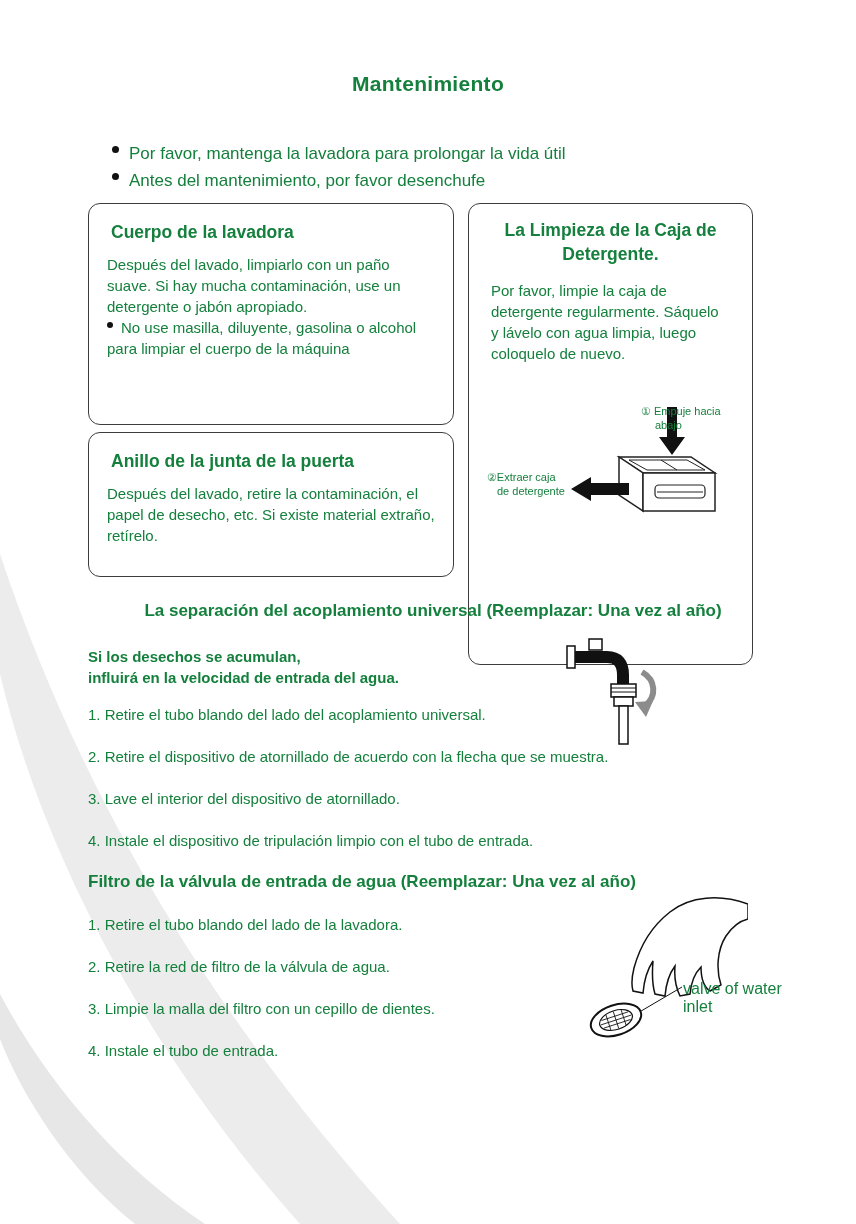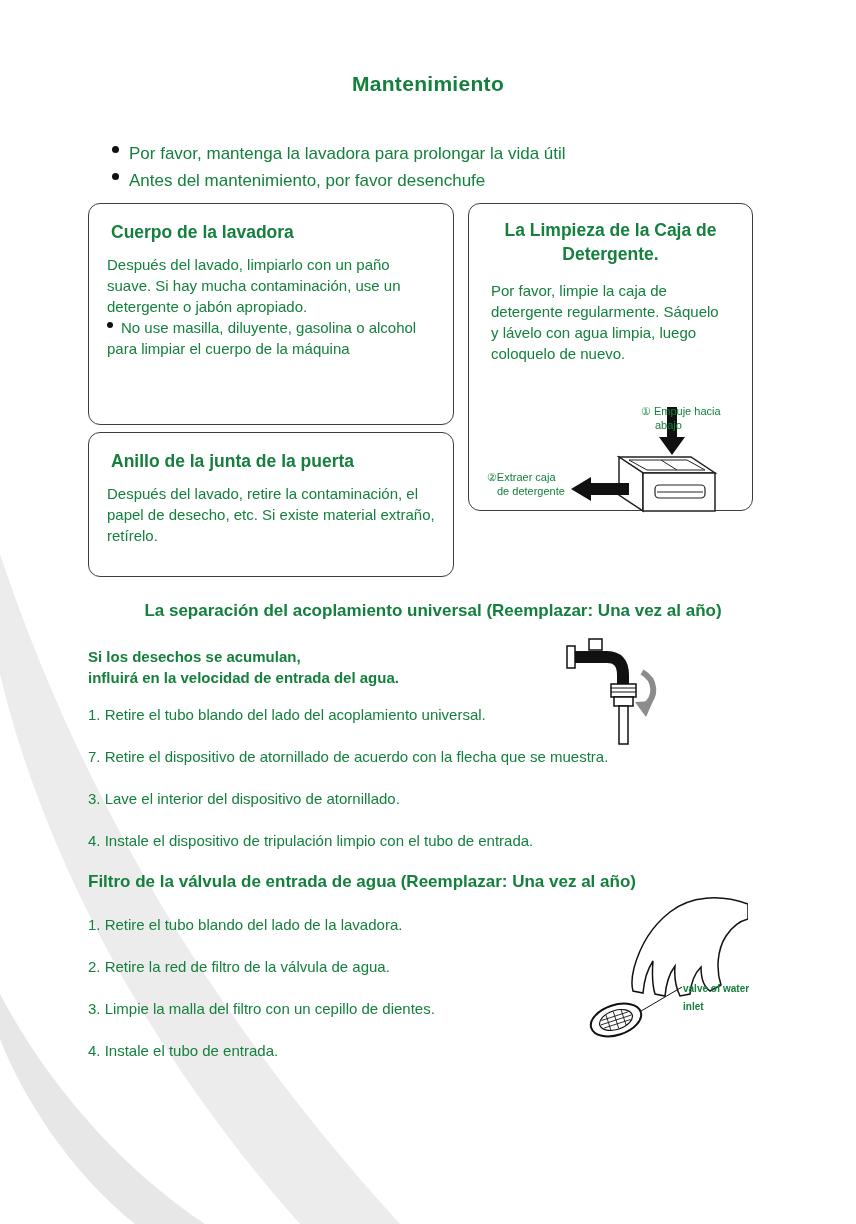--- a/index.html
+++ b/index.html
@@ -16,21 +16,21 @@
   .dot-sm { width:6px; height:6px; margin-right:8px; vertical-align:5px; }
   .box { border:1.5px solid #3d3d3d; border-radius:12px; background:#fff; }
   .box-title { font-size:17.5px; font-weight:bold; }
   .box-text { font-size:15px; line-height:21px; }
   .bullet-line { font-size:15px; line-height:21px; }
   .center { text-align:center; }
   .section-heading { font-size:17px; font-weight:bold; }
   .warning { font-size:15px; font-weight:bold; line-height:21px; }
   .step { font-size:15px; }
   .tiny-label { font-size:11px; line-height:14px; }
-  .valve-label { font-size:10px; font-weight:bold; line-height:12px; }
+  .valve-label { font-size:16px; font-weight:normal; line-height:12px; }
   svg { display:block; }
 </style>
 </head>
 <body>
 
 <div class="page">
 
   <svg class="abs" style="left:0; top:524px;" width="440" height="700" viewBox="0 0 440 700">
     <path d="M0,30 C70,240 190,470 400,700 L300,700 C140,520 40,320 0,150 Z" fill="#ececec"></path>
     <path d="M0,470 C45,555 115,640 205,700 L135,700 C70,648 22,572 0,515 Z" fill="#e7e7e7"></path>
@@ -51,21 +51,21 @@
     <p class="bullet-line">
       <span class="dot dot-sm"></span><span>No use masilla, diluyente, gasolina o alcohol para limpiar el cuerpo de la máquina</span>
     </p>
   </div>
 
   <div class="abs box" style="left:88px; top:432px; width:366px; height:145px; padding:16px 18px;">
     <h3 class="box-title" style="margin:2px 0 11px 4px;">Anillo de la junta de la puerta</h3>
     <p class="box-text">Después del lavado, retire la contaminación, el papel de desecho, etc. Si existe material extraño, retírelo.</p>
   </div>
 
-  <div class="abs box" style="left:468px; top:203px; width:285px; height:308px; padding:14px 20px;">
+  <div class="abs box" style="left:468px; top:203px; width:285px; height:462px; padding:14px 20px;">
     <h3 class="box-title center" style="line-height:24px; margin-bottom:14px;">La Limpieza de la Caja de Detergente.</h3>
     <p class="box-text" style="padding:0 2px;">Por favor, limpie la caja de detergente regularmente. Sáquelo y lávelo con agua limpia, luego coloquelo de nuevo.</p>
 
     <svg class="abs" style="left:10px; top:195px;" width="270" height="170" viewBox="0 0 270 170">
 
       <polygon points="188,8 198,8 198,38 206,38 193,56 180,38 188,38" fill="#111"></polygon>
 
       <polygon points="140,58 212,58 236,74 164,74" fill="#fff" stroke="#222" stroke-width="1.5"></polygon>
       <polygon points="150,61 208,61 226,71 168,71" fill="none" stroke="#222" stroke-width="1"></polygon>
       <line x1="182" y1="61" x2="198" y2="71" stroke="#222" stroke-width="1"></line>
@@ -103,21 +103,21 @@
     <rect x="49" y="50" width="25" height="13" fill="#fff" stroke="#111" stroke-width="1.5"></rect>
     <line x1="49" y1="54" x2="74" y2="54" stroke="#111" stroke-width="1"></line>
     <line x1="49" y1="58" x2="74" y2="58" stroke="#111" stroke-width="1"></line>
     <rect x="52" y="63" width="19" height="9" fill="#fff" stroke="#111" stroke-width="1.5"></rect>
     <rect x="57" y="72" width="9" height="38" fill="#fff" stroke="#111" stroke-width="1.5"></rect>
     <path d="M80,38 C94,46 95,62 83,72" fill="none" stroke="#8c8c8c" stroke-width="6"></path>
     <polygon points="91,67 73,68 84,83" fill="#8c8c8c"></polygon>
   </svg>
 
   <div class="abs step" style="left:88px; top:706px; width:640px;">1. Retire el tubo blando del lado del acoplamiento universal.</div>
-  <div class="abs step" style="left:88px; top:748px; width:640px;">7. Retire el dispositivo de atornillado de acuerdo con la flecha que se muestra.</div>
+  <div class="abs step" style="left:88px; top:748px; width:640px;">2. Retire el dispositivo de atornillado de acuerdo con la flecha que se muestra.</div>
   <div class="abs step" style="left:88px; top:790px; width:640px;">3. Lave el interior del dispositivo de atornillado.</div>
   <div class="abs step" style="left:88px; top:832px; width:640px;">4. Instale el dispositivo de tripulación limpio con el tubo de entrada.</div>
 
   <h2 class="abs section-heading" style="left:88px; top:872px; width:690px;">Filtro de la válvula de entrada de agua (Reemplazar: Una vez al año)</h2>
 
   <div class="abs step" style="left:88px; top:916px; width:460px;">1. Retire el tubo blando del lado de la lavadora.</div>
   <div class="abs step" style="left:88px; top:958px; width:460px;">2. Retire la red de filtro de la válvula de agua.</div>
   <div class="abs step" style="left:88px; top:1000px; width:460px;">3. Limpie la malla del filtro con un cepillo de dientes.</div>
   <div class="abs step" style="left:88px; top:1042px; width:460px;">4. Instale el tubo de entrada.</div>
 

